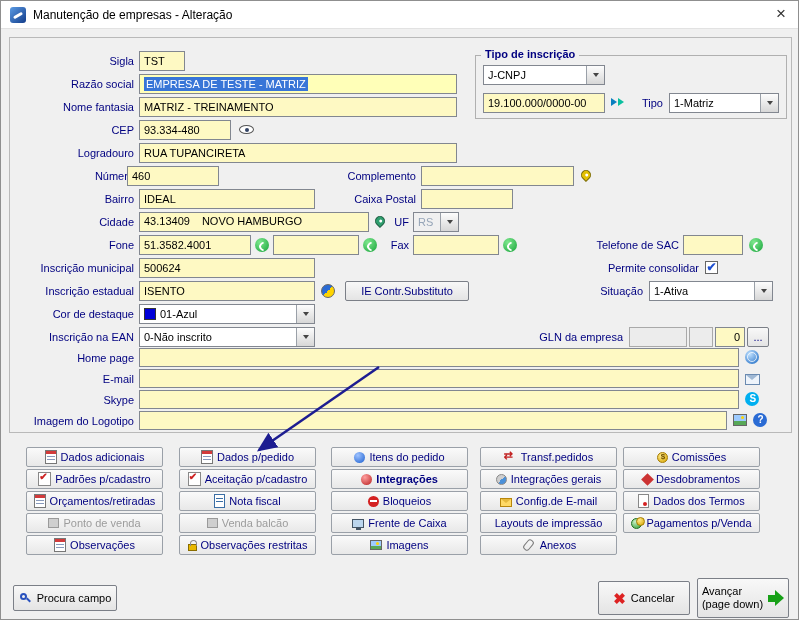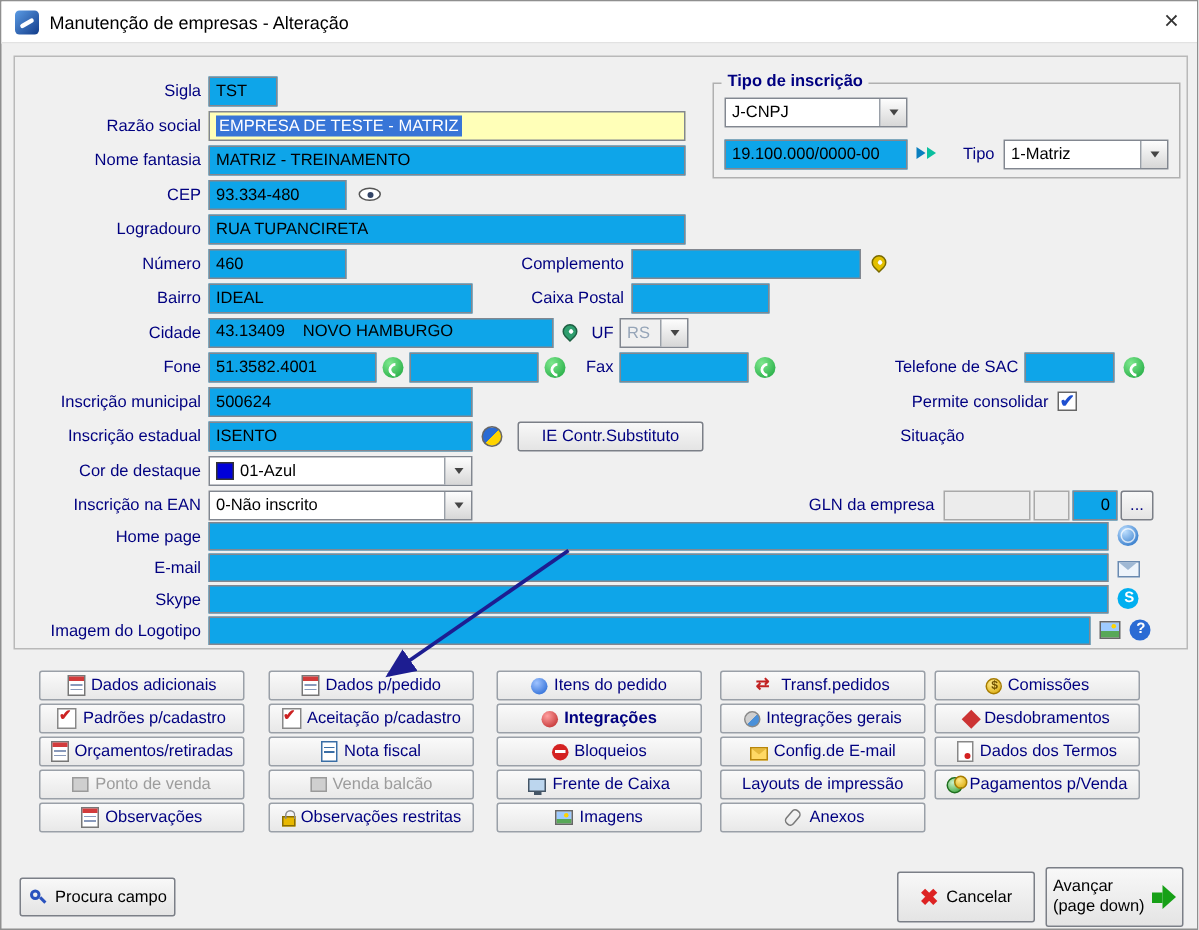--- a/index.html
+++ b/index.html
@@ -7,21 +7,21 @@
   .window{position:relative;width:799px;height:620px;background:#f0f0f0;border:1px solid #8f8f8f;box-sizing:border-box;}
   .titlebar{position:absolute;left:0;top:0;width:100%;height:28px;background:#ffffff;border-bottom:1px solid #e2e2e2;box-sizing:border-box;}
   .app-icon{position:absolute;left:9px;top:6px;width:16px;height:16px;border-radius:3px;background:linear-gradient(135deg,#5b9be4,#123c8a);}
   .app-icon::after{content:"";position:absolute;left:3px;top:7px;width:10px;height:3px;background:#fff;transform:rotate(-30deg);border-radius:2px;}
   .title-text{position:absolute;left:32px;top:7px;font-size:12px;color:#000;}
   .close-x{position:absolute;right:12px;top:3px;font-size:17px;color:#333;line-height:20px;}
   .form-box{position:absolute;left:8px;top:36px;width:783px;height:396px;border:1px solid #b9b9b9;box-sizing:border-box;background:#f0f0f0;}
   .groupbox{position:absolute;border:1px solid #b0b0b0;box-sizing:border-box;}
   .legend{position:absolute;background:#f0f0f0;padding:0 4px;font-weight:bold;color:#000080;}
   .lbl{position:absolute;height:20px;line-height:20px;color:#000080;text-align:right;white-space:nowrap;}
-  .inp{position:absolute;height:20px;box-sizing:border-box;border:1px solid #828790;background:#0ea5e9;color:#000;font:11px "Liberation Sans",sans-serif;padding:2px 4px;}
+  .inp{position:absolute;height:20px;box-sizing:border-box;border:1px solid #828790;background:#fef9c3;color:#000;font:11px "Liberation Sans",sans-serif;padding:2px 4px;}
   div.inp{display:flex;white-space:nowrap;overflow:hidden;}
   .inp.yellow{background:#ffffb8;}
   .inp.disabled{background:#ececec;color:#8a8a8a;border-color:#a9a9a9;}
   .sel{background:#3875d7;color:#fff;padding:1px 2px;}
   .combo{position:absolute;height:20px;box-sizing:border-box;border:1px solid #828790;background:#fff;display:flex;align-items:stretch;}
   .combo .cval{flex:1;display:flex;align-items:center;gap:4px;padding:0 4px;white-space:nowrap;overflow:hidden;color:#000;}
   .combo .dd{width:17px;border-left:1px solid #9aa0a8;background:linear-gradient(#fdfdfd,#d7d7d7);display:flex;align-items:center;justify-content:center;}
   .dd-arrow{width:0;height:0;border-left:3.5px solid transparent;border-right:3.5px solid transparent;border-top:4px solid #444;}
   .combo.disabled{background:#f0f0f0;}
   .combo.disabled .cval{color:#96a5b8;}
@@ -121,21 +121,21 @@
   <input class="inp" style="left: 138px; top: 96px; width: 318px;" value="MATRIZ - TREINAMENTO">
 
   <span class="lbl" style="left:2px;top:119px;width:131px">CEP</span>
   <input class="inp" style="left: 138px; top: 119px; width: 92px;" value="93.334-480">
   <span class="formicon eye-icon" style="left:238px;top:124px"></span>
 
   <span class="lbl" style="left:2px;top:142px;width:131px">Logradouro</span>
   <input class="inp" style="left: 138px; top: 142px; width: 318px;" value="RUA TUPANCIRETA">
 
   <span class="lbl" style="left:2px;top:165px;width:131px">Número</span>
-  <input class="inp" style="left: 138px; top: 165px; width: 92px;" value="460">
+  <input class="inp" style="left: 126px; top: 165px; width: 92px;" value="460">
   <span class="lbl" style="left:330px;top:165px;width:85px">Complemento</span>
   <input class="inp" style="left: 420px; top: 165px; width: 153px;" value="">
   <span class="formicon pin-icon pin-yellow" style="left:580px;top:169px"></span>
 
   <span class="lbl" style="left:2px;top:188px;width:131px">Bairro</span>
   <input class="inp" style="left: 138px; top: 188px; width: 176px;" value="IDEAL">
   <span class="lbl" style="left:330px;top:188px;width:85px">Caixa Postal</span>
   <input class="inp" style="left: 420px; top: 188px; width: 92px;" value="">
 
   <span class="lbl" style="left:2px;top:211px;width:131px">Cidade</span>
@@ -171,20 +171,26 @@
     <span class="mark">✔</span>
   </span>
 
   <span class="lbl" style="left:2px;top:280px;width:131px">Inscrição estadual</span>
   <input class="inp" style="left: 138px; top: 280px; width: 176px;" value="ISENTO">
   <span class="formicon sintegra-icon" style="left:320px;top:283px"></span>
   <div class="win-btn" style="left:344px;top:280px;width:124px;height:20px">
     <span>IE Contr.Substituto</span>
   </div>
   <span class="lbl" style="left:560px;top:280px;width:82px">Situação</span>
+  <div class="combo" style="left:648px;top:280px;width:124px">
+    <span class="cval">1-Ativa</span>
+    <span class="dd">
+        <span class="dd-arrow"></span>
+      </span>
+  </div>
 
   <span class="lbl" style="left:2px;top:303px;width:131px">Cor de destaque</span>
   <div class="combo" style="left:138px;top:303px;width:176px">
     <span class="cval">
       <span class="colorchip"></span>
       <span>01-Azul</span>
     </span>
     <span class="dd">
         <span class="dd-arrow"></span>
       </span>

